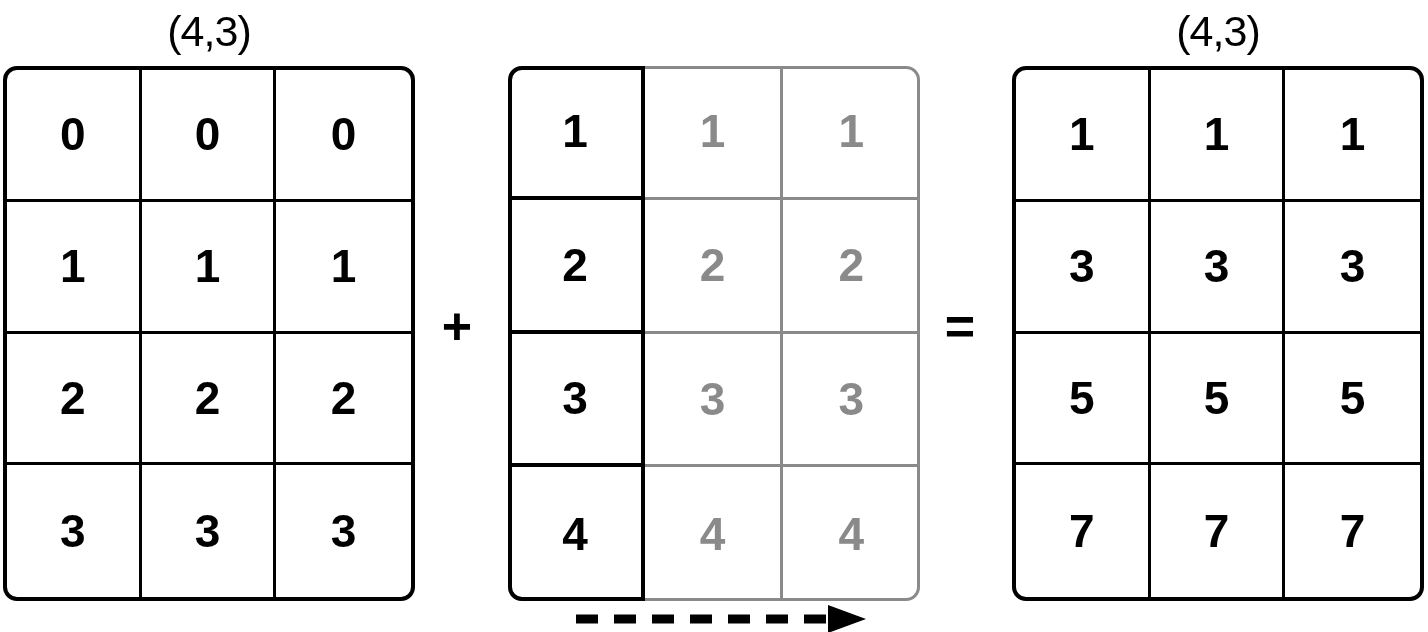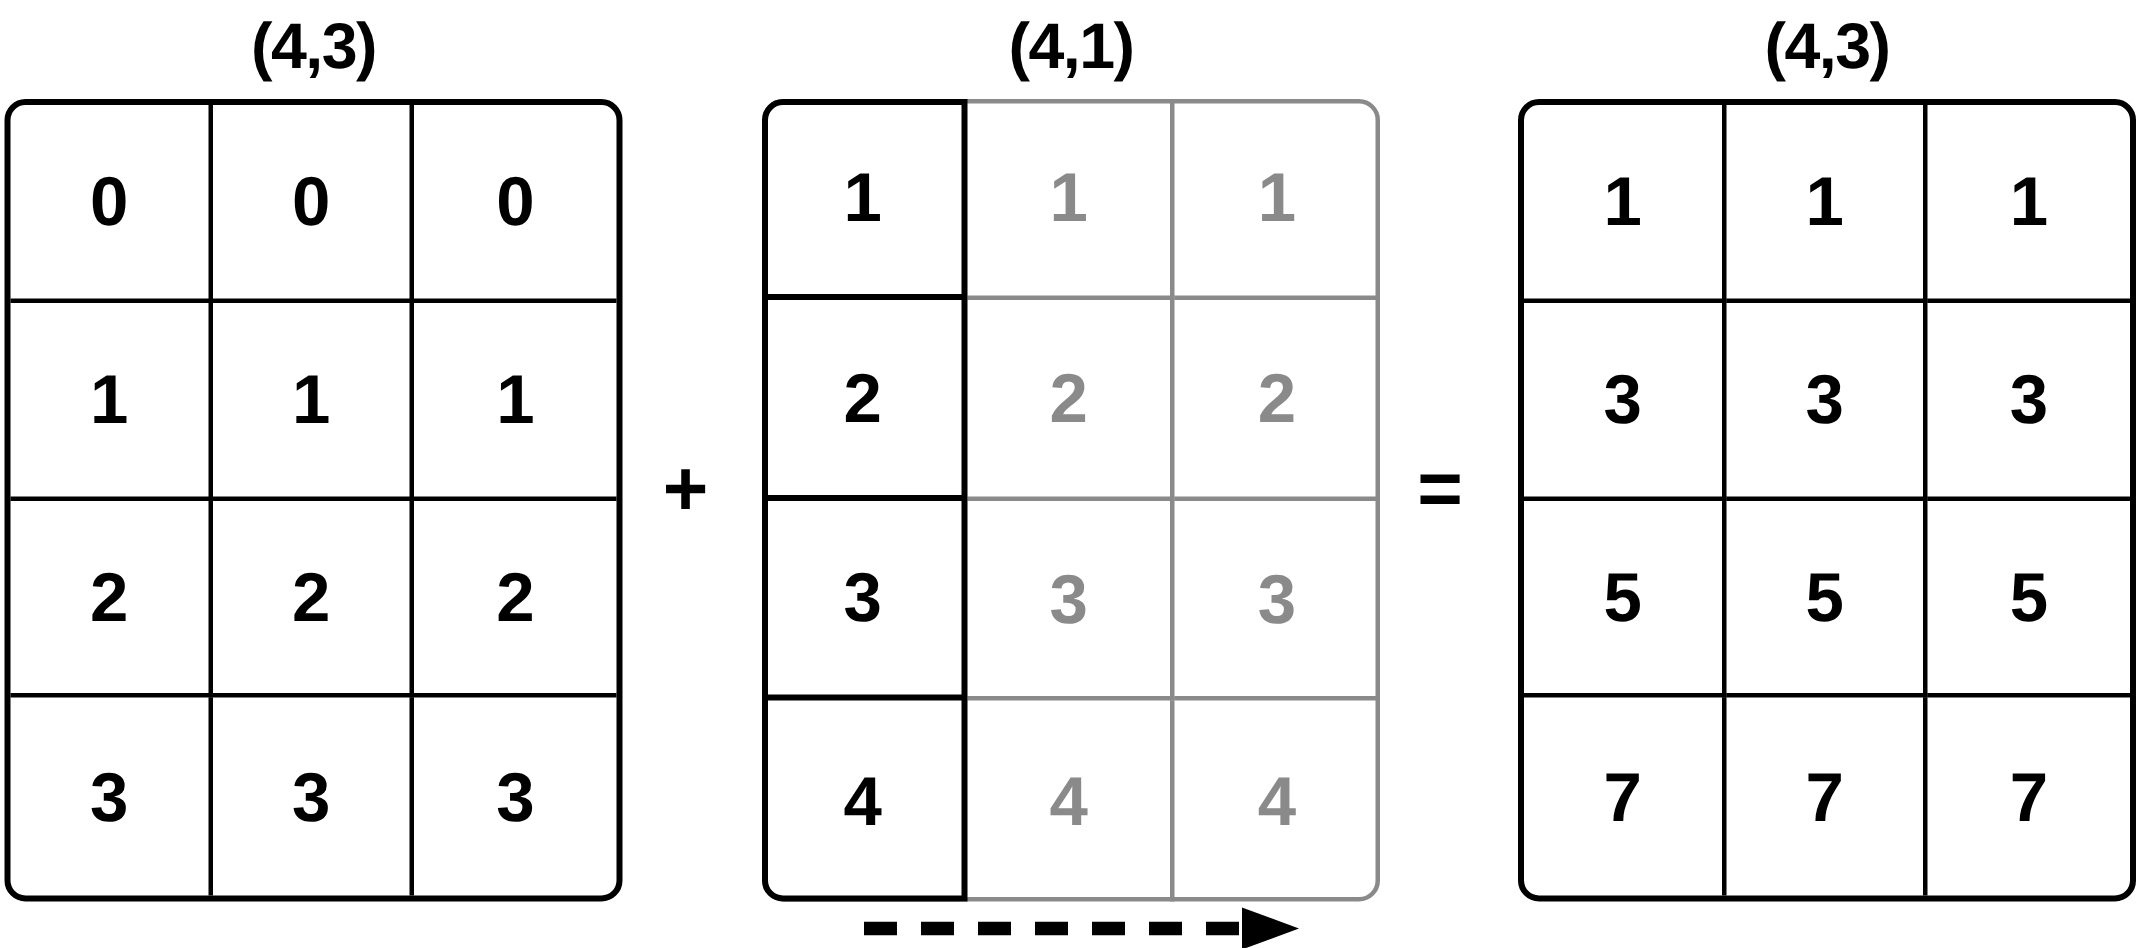--- a/index.html
+++ b/index.html
@@ -20,21 +20,21 @@
     position: absolute;
     left: 0; top: 0;
     width: 1428px;
     height: 632px;
   }
 
   
   .mtitle {
     position: absolute;
     font-size: 43px;
-    font-weight: 700;
+    font-weight: 400;
     line-height: 1;
     color: #000;
     white-space: nowrap;
     text-align: center;
     letter-spacing: -1px;
   }
 
   
   .matrix {
     position: absolute;
@@ -146,21 +146,20 @@
     <div class="cell col1">2</div>
     <div class="cell col2 lastcol">2</div>
 
     <div class="cell col0 lastrow">3</div>
     <div class="cell col1 lastrow">3</div>
     <div class="cell col2 lastcol lastrow">3</div>
   </div>
 
   <div class="op" style="left:432px; top:300px; width:50px;">+</div>
 
-  <div class="mtitle" style="left:508px; top:10px; width:412px;">(4,1)</div>
 
   <div class="matrix mixed" style="left:508px; top:66px; width:412px; height:535px;">
     <div class="cell col0">1</div>
     <div class="cell col1">1</div>
     <div class="cell col2 lastcol">1</div>
 
     <div class="cell col0">2</div>
     <div class="cell col1">2</div>
     <div class="cell col2 lastcol">2</div>
 

